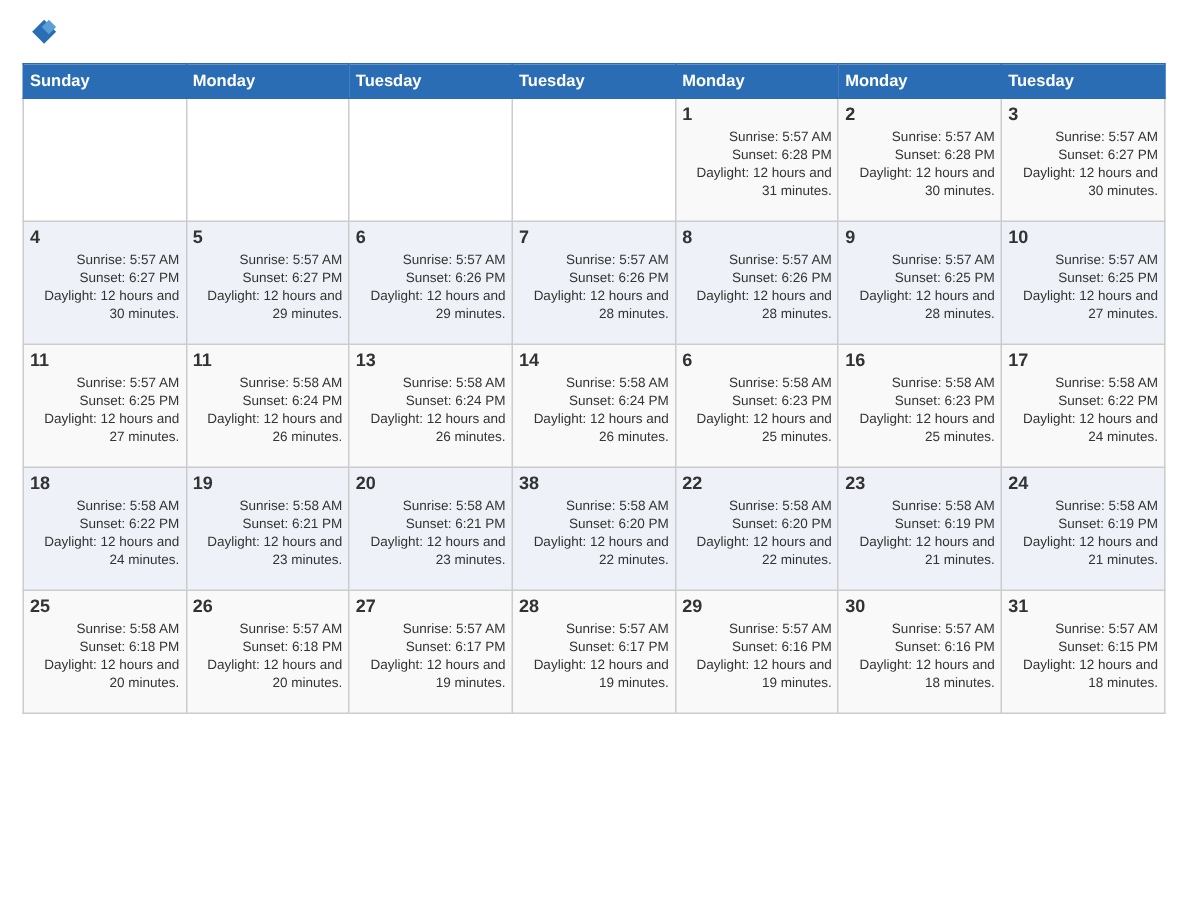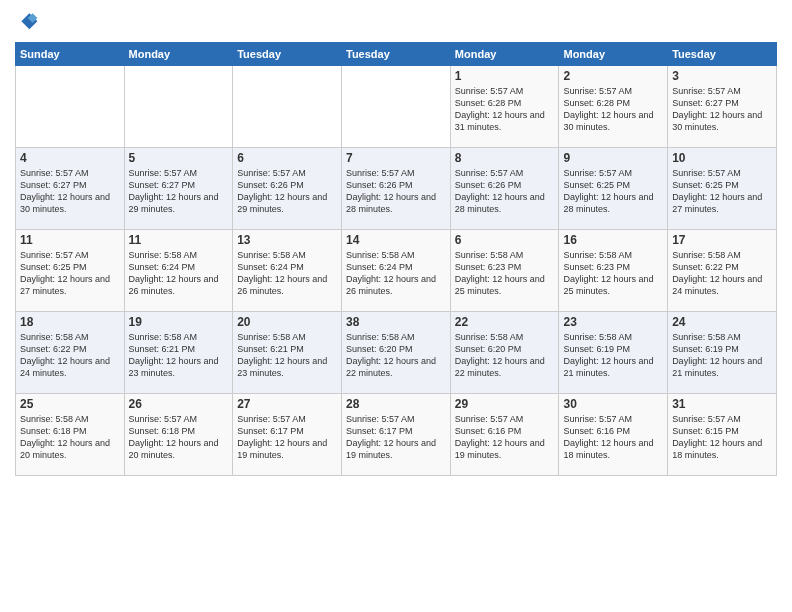--- a/index.html
+++ b/index.html
@@ -86,20 +86,21 @@
       font-weight: bold;
       font-size: 12px;
       color: #333;
       display: block;
       margin-bottom: 2px;
     }
     .day-content {
       color: #333;
       font-size: 9px;
       line-height: 1.35;
+      text-align: right;
     }
     td.empty {
       background-color: #fff !important;
     }
   </style>
 </head>
 <body>
 
 <div class="page">
   <div class="header">

